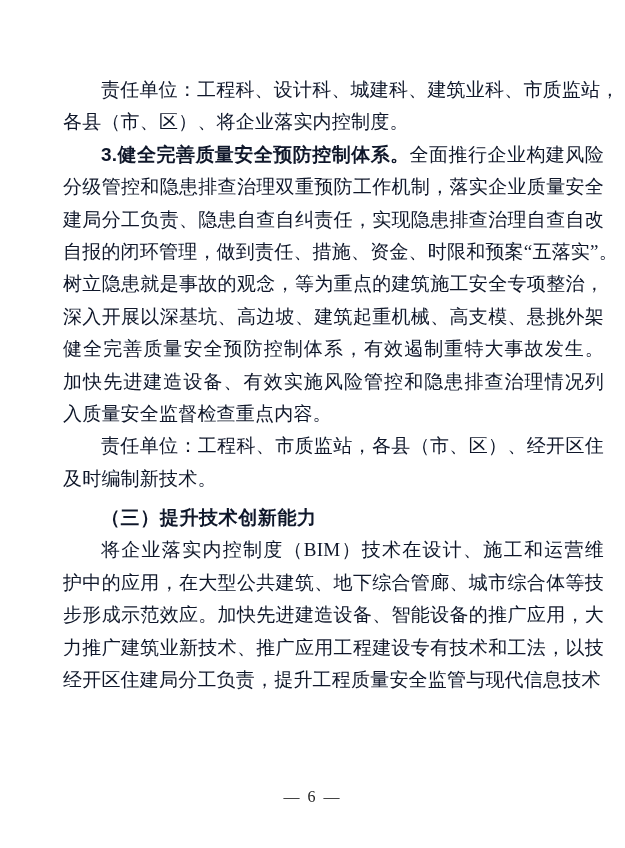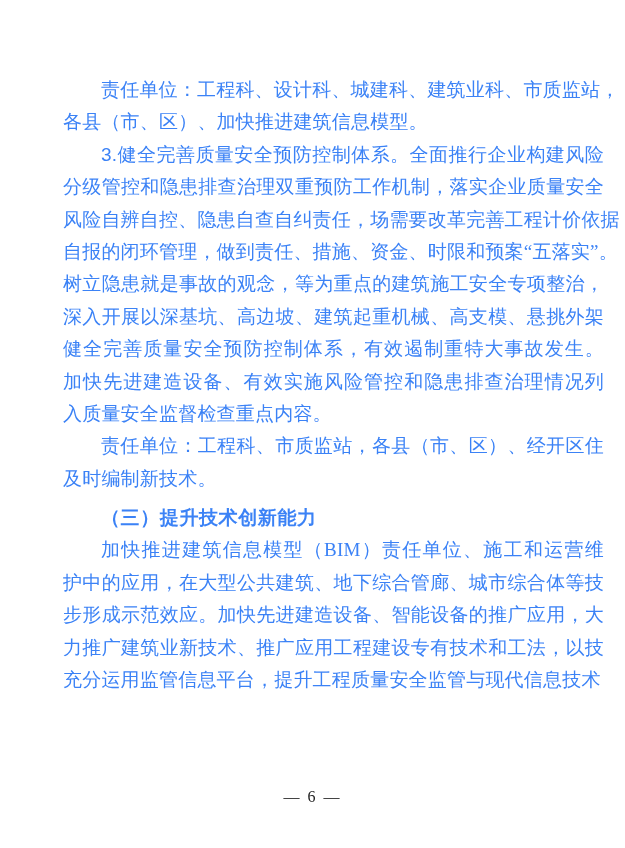--- a/index.html
+++ b/index.html
@@ -22,75 +22,75 @@
   .doc-body {
     position: absolute;
     left: 63px;
     top: 74px;
     width: 541px;
   }
   .line {
     font-size: 19px;
     line-height: 32.4px;
     height: 32.4px;
-    color: #3b82f6;
+    color: #0f172a;
     letter-spacing: 0.2px;
     white-space: nowrap;
     text-align: justify;
     text-align-last: justify;
   }
   .line.end {
     text-align-last: auto;
   }
   .line.indent {
     text-indent: 38px;
   }
   .line.heading {
     margin-top: 7px;
     font-weight: bold;
     font-family: Liberation Sans, sans-serif;
     letter-spacing: 0.6px;
   }
   .bold-lead {
-    font-weight: normal;
+    font-weight: bold;
     font-family: "Liberation Sans", sans-serif;
   }
   .page-footer {
     position: absolute;
     left: 0;
     right: 0;
     top: 788px;
     text-align: center;
     font-size: 16px;
     color: #222222;
     letter-spacing: 2px;
   }
 </style>
 </head>
 <body>
 
 <div class="page">
 
   <div class="doc-body">
     <div class="line indent">责任单位：工程科、设计科、城建科、建筑业科、市质监站，</div>
-    <div class="line end">各县（市、区）、加快推进建筑信息模型。</div>
+    <div class="line end">各县（市、区）、将企业落实内控制度。</div>
     <div class="line indent"><span class="bold-lead">3.健全完善质量安全预防控制体系。</span><span>全面推行企业构建风险</span></div>
     <div class="line">分级管控和隐患排查治理双重预防工作机制，落实企业质量安全</div>
-    <div class="line">风险自辨自控、隐患自查自纠责任，场需要改革完善工程计价依据</div>
+    <div class="line">建局分工负责、隐患自查自纠责任，实现隐患排查治理自查自改</div>
     <div class="line">自报的闭环管理，做到责任、措施、资金、时限和预案“五落实”。</div>
     <div class="line">树立隐患就是事故的观念，等为重点的建筑施工安全专项整治，</div>
     <div class="line">深入开展以深基坑、高边坡、建筑起重机械、高支模、悬挑外架</div>
     <div class="line">健全完善质量安全预防控制体系，有效遏制重特大事故发生。</div>
     <div class="line">加快先进建造设备、有效实施风险管控和隐患排查治理情况列</div>
     <div class="line end">入质量安全监督检查重点内容。</div>
     <div class="line indent">责任单位：工程科、市质监站，各县（市、区）、经开区住</div>
     <div class="line end">及时编制新技术。</div>
     <div class="line indent heading end">（三）提升技术创新能力</div>
-    <div class="line indent">加快推进建筑信息模型（BIM）责任单位、施工和运营维</div>
+    <div class="line indent">将企业落实内控制度（BIM）技术在设计、施工和运营维</div>
     <div class="line">护中的应用，在大型公共建筑、地下综合管廊、城市综合体等技</div>
     <div class="line">步形成示范效应。加快先进建造设备、智能设备的推广应用，大</div>
     <div class="line">力推广建筑业新技术、推广应用工程建设专有技术和工法，以技</div>
-    <div class="line end">充分运用监管信息平台，提升工程质量安全监管与现代信息技术</div>
+    <div class="line end">经开区住建局分工负责，提升工程质量安全监管与现代信息技术</div>
   </div>
 
   <div class="page-footer">— 6 —</div>
 
 </div>
 
 </body></html>

